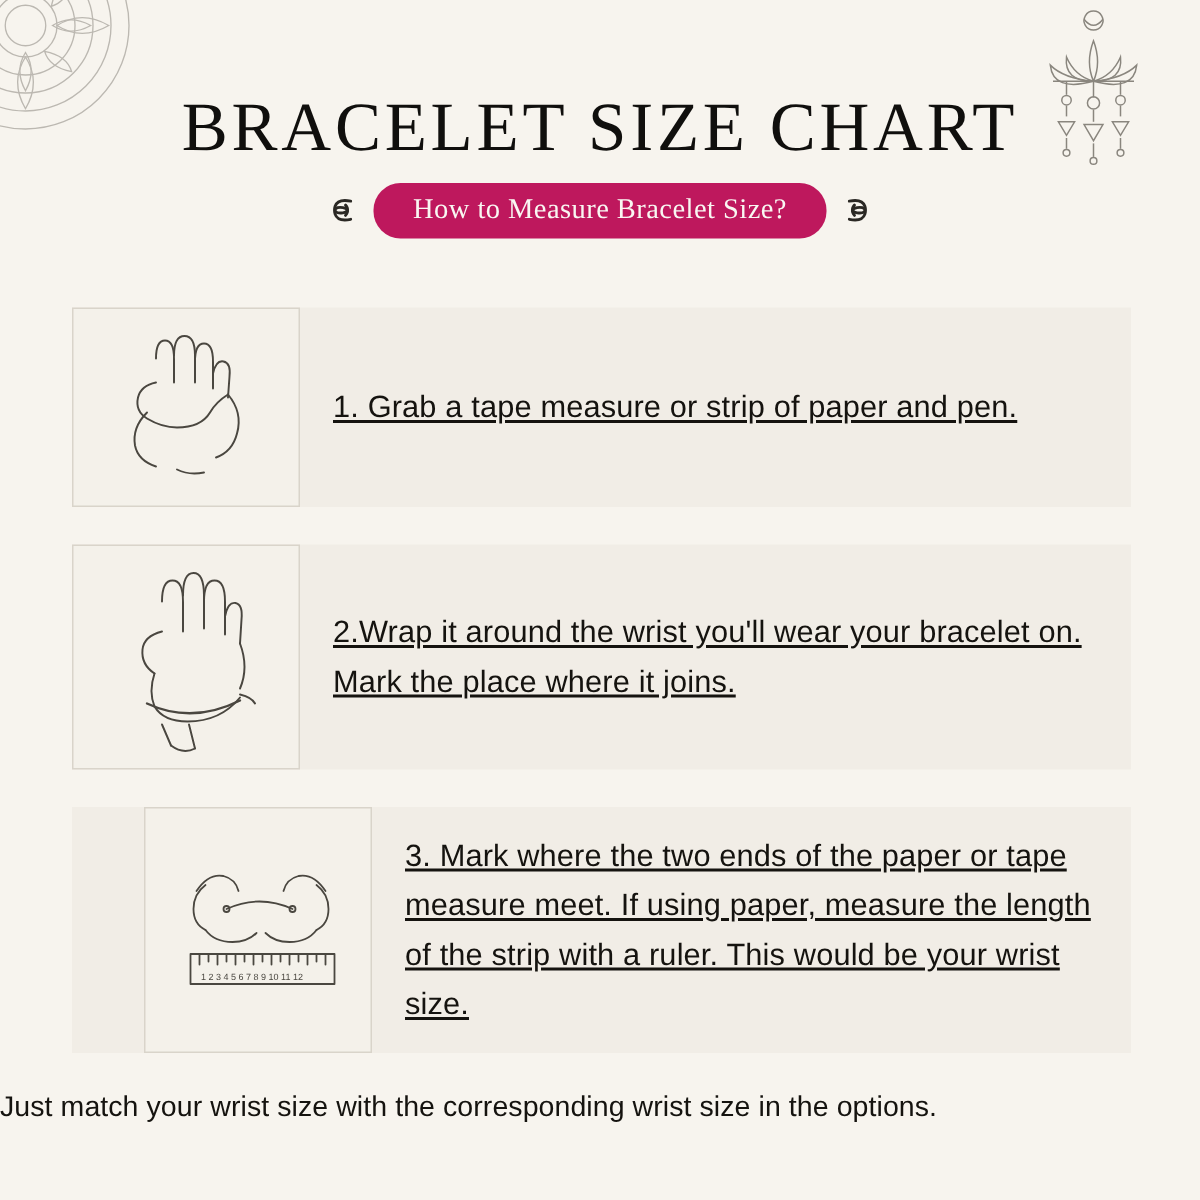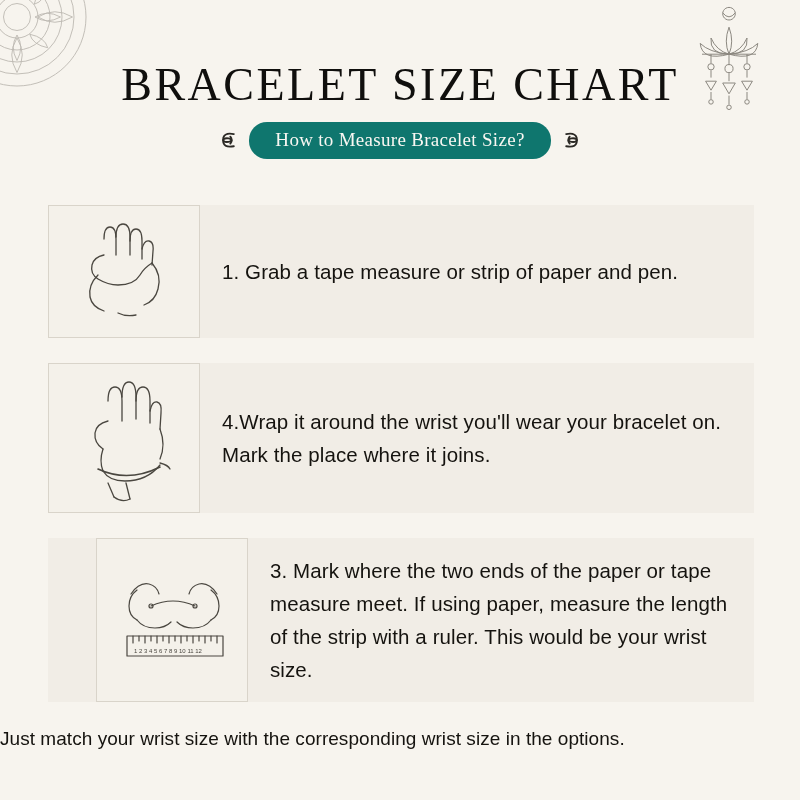--- a/index.html
+++ b/index.html
@@ -65,21 +65,21 @@
     align-items: center;
     justify-content: center;
     gap: 10px;
   }
   .flourish {
     width: 26px;
     height: 26px;
     opacity: 0.9;
   }
   .subtitle-pill {
-    background: #0f766e;
+    background: #be185d;
     color: #f9f7f2;
     border-radius: 18px;
     padding: 7px 26px 8px 26px;
     font-family: "Liberation Serif", serif;
     font-size: 19px;
     letter-spacing: 0.3px;
     white-space: nowrap;
   }
 
   
@@ -108,20 +108,21 @@
   }
   .step-text {
     flex: 1;
     display: flex;
     align-items: center;
     padding: 10px 22px 10px 22px;
     font-size: 20.5px;
     line-height: 1.62;
     color: #15130f;
     letter-spacing: 0.1px;
+    text-decoration: underline;
   }
   .step-1 { height: 133px; }
   .step-2 { height: 150px; }
   .step-3 { height: 164px; padding-left: 48px; }
 
   .footer {
     position: absolute;
     left: 0;
     top: 728px;
     width: 800px;
@@ -247,21 +248,21 @@
             <path d="M96 58 q6 16 0 30"></path>
             <path d="M39 100 q6 10 22 10 q22 0 35 -16"></path>
             <path d="M44 112 l6 14"></path>
             <path d="M62 112 l4 16"></path>
             <path d="M50 126 q8 6 16 2"></path>
             <path d="M34 98 q30 14 62 -2" stroke-width="1.6"></path>
             <path d="M96 92 q8 2 10 6"></path>
           </g>
         </svg>
       </div>
-      <div class="step-text">4.Wrap it around the wrist you'll wear your bracelet on. Mark the place where it joins.</div>
+      <div class="step-text">2.Wrap it around the wrist you'll wear your bracelet on. Mark the place where it joins.</div>
     </div>
 
     <div class="step step-3">
       <div class="step-img">
         <svg width="130" height="140" viewBox="0 0 130 140">
           <g fill="none" stroke="#4a4740" stroke-width="1.2" stroke-linecap="round" stroke-linejoin="round">
 
             <path d="M30 40 q-8 6 -8 16 q0 10 8 14"></path>
             <path d="M24 44 q8 -12 18 -10 q8 2 10 10"></path>
             <path d="M30 70 q6 8 18 8 q10 0 16 -6"></path>

